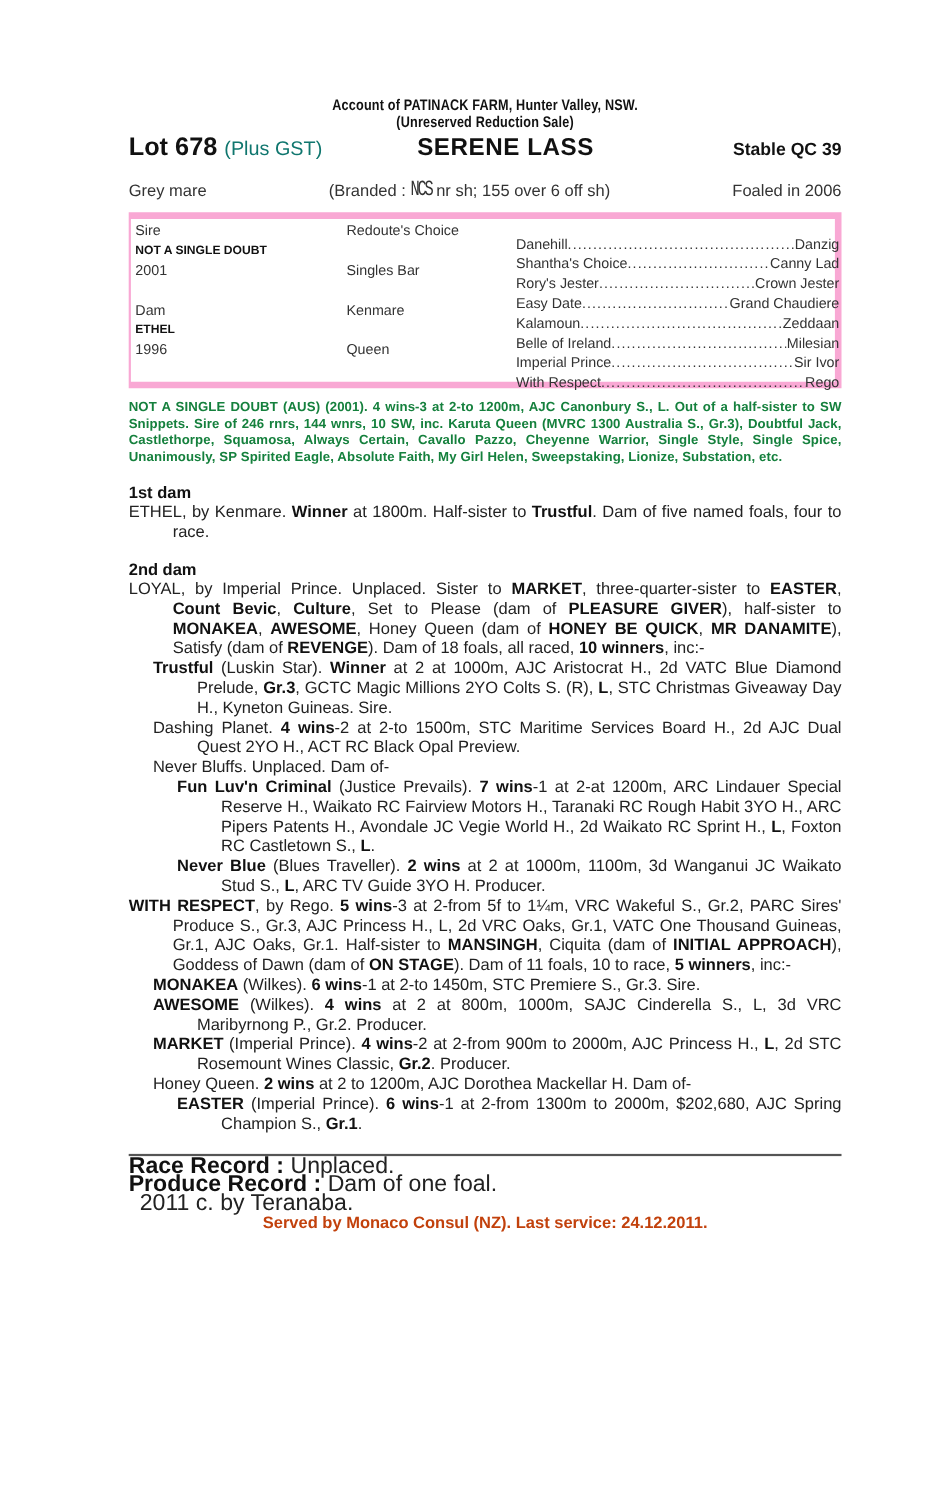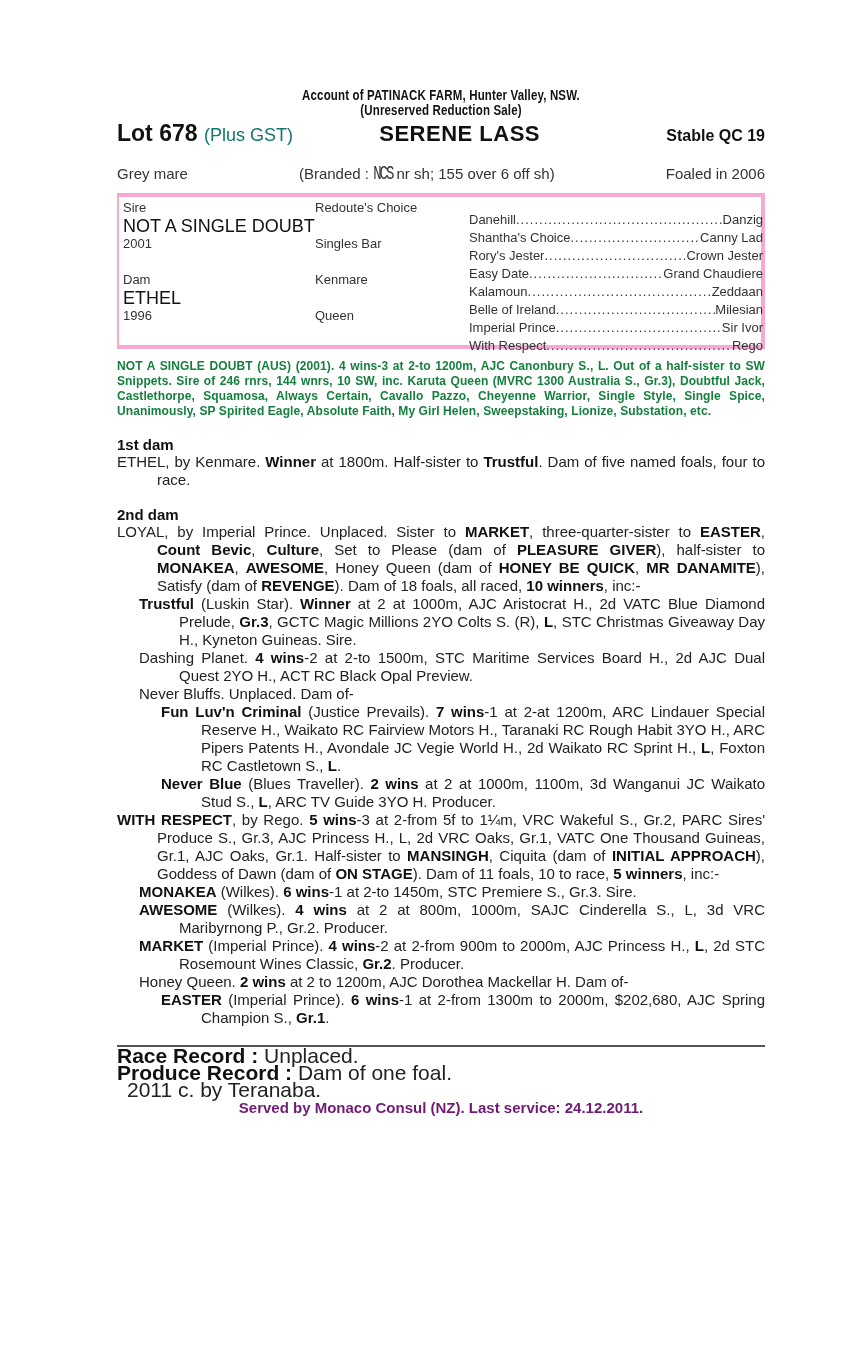--- a/index.html
+++ b/index.html
@@ -6,55 +6,55 @@
   body { width: 860px; height: 1356px; position: relative; overflow: hidden; color: #111; font-family: "Liberation Sans", sans-serif; }
   .page { position: absolute; left: 117px; top: 88px; width: 648px; }
   .acct { text-align: center; font-weight: bold; font-size: 14px; line-height: 15px; font-family: "Liberation Sans", sans-serif; transform: scaleX(0.82); transform-origin: center; letter-spacing: 0.2px; }
   .lotline { display: flex; align-items: baseline; justify-content: space-between; margin-top: 2px; height: 26px; }
   .lot { font-weight: bold; font-size: 23px; }
   .lot small { font-weight: normal; font-size: 18px; color: #0f766e; }
   .horse { font-weight: bold; font-size: 22px; letter-spacing: 0.5px; margin-left: -40px; }
   .stable { font-weight: bold; font-size: 16px; }
   .descline { display: flex; justify-content: space-between; font-size: 15px; color: #333; margin-top: 19px; height: 22px; }
   .brand-mark { font-family: "Liberation Mono", monospace; font-size: 14px; letter-spacing: -2px; display: inline-block; transform: scaleY(1.4); vertical-align: 2px; }
-  .ped { border: 4px solid #f9a8d4; border-left-width: 2px; margin-top: 6px; height: 148px; position: relative; font-size: 13px; color: #333; }
+  .ped { border: 6px solid #f9a8d4; border-left-width: 2px; margin-top: 6px; height: 148px; position: relative; font-size: 13px; color: #333; }
   .ped .col1 { position: absolute; left: 4px; top: 2px; width: 190px; }
   .ped .col2 { position: absolute; left: 196px; top: 2px; width: 150px; }
   .ped .col3 { position: absolute; left: 350px; top: 14px; width: 294px; }
   .ped .row { height: 18px; line-height: 18px; white-space: nowrap; }
-  .ped .bold { font-weight: 400; font-size: 18px; color: #111; }
+  .ped .bold { font-weight: 700; font-size: 11px; color: #111; }
   .gp { display: flex; }
   .gp .l { white-space: nowrap; }
   .gp .dots { flex: 1; overflow: hidden; white-space: nowrap; letter-spacing: 1px; }
   .gp .dots::after { content: "......................................................................................................"; }
   .gp .r { white-space: nowrap; }
   .sirepara { margin-top: 10px; font-weight: 900; font-size: 12px; line-height: 15px; text-align: justify; color: #15803d; letter-spacing: 0.1px; }
   h3 { font-size: 15px; font-weight: 900; margin: 17px 0 0 0; line-height: 17px; color: #111; }
   .p { font-size: 15px; line-height: 18px; text-align: justify; color: #222; }
   .p b { font-weight: 900; color: #111; }
   .h0 { padding-left: 40px; text-indent: -40px; }
   .h1 { padding-left: 62px; text-indent: -40px; }
   .h2 { padding-left: 84px; text-indent: -40px; }
   .rule { border-top: 2px solid #555; margin-top: 18px; }
   .rec { font-size: 21px; line-height: 17px; color: #222; }
   .rec b { font-weight: 900; color: #111; }
-  .served { text-align: center; font-weight: 900; font-size: 15px; margin-top: 1px; color: #701a75; }
+  .served { text-align: center; font-weight: 900; font-size: 15px; margin-top: 1px; color: #c2410c; }
 </style>
 </head>
 <body>
 
 <div class="page">
 
   <div class="acct">Account of PATINACK FARM, Hunter Valley, NSW.</div>
   <div class="acct">(Unreserved Reduction Sale)</div>
 
   <div class="lotline">
     <span class="lot"><span>Lot 678</span> <small>(Plus GST)</small></span>
     <span class="horse">SERENE LASS</span>
-    <span class="stable">Stable QC 19</span>
+    <span class="stable">Stable QC 39</span>
   </div>
 
   <div class="descline">
     <span>Grey mare</span>
     <span><span>(Branded :</span> <span class="brand-mark">NCS</span> <span>nr sh; 155 over 6 off sh)</span></span>
     <span>Foaled in 2006</span>
   </div>
 
   <div class="ped">
     <div class="col1">

